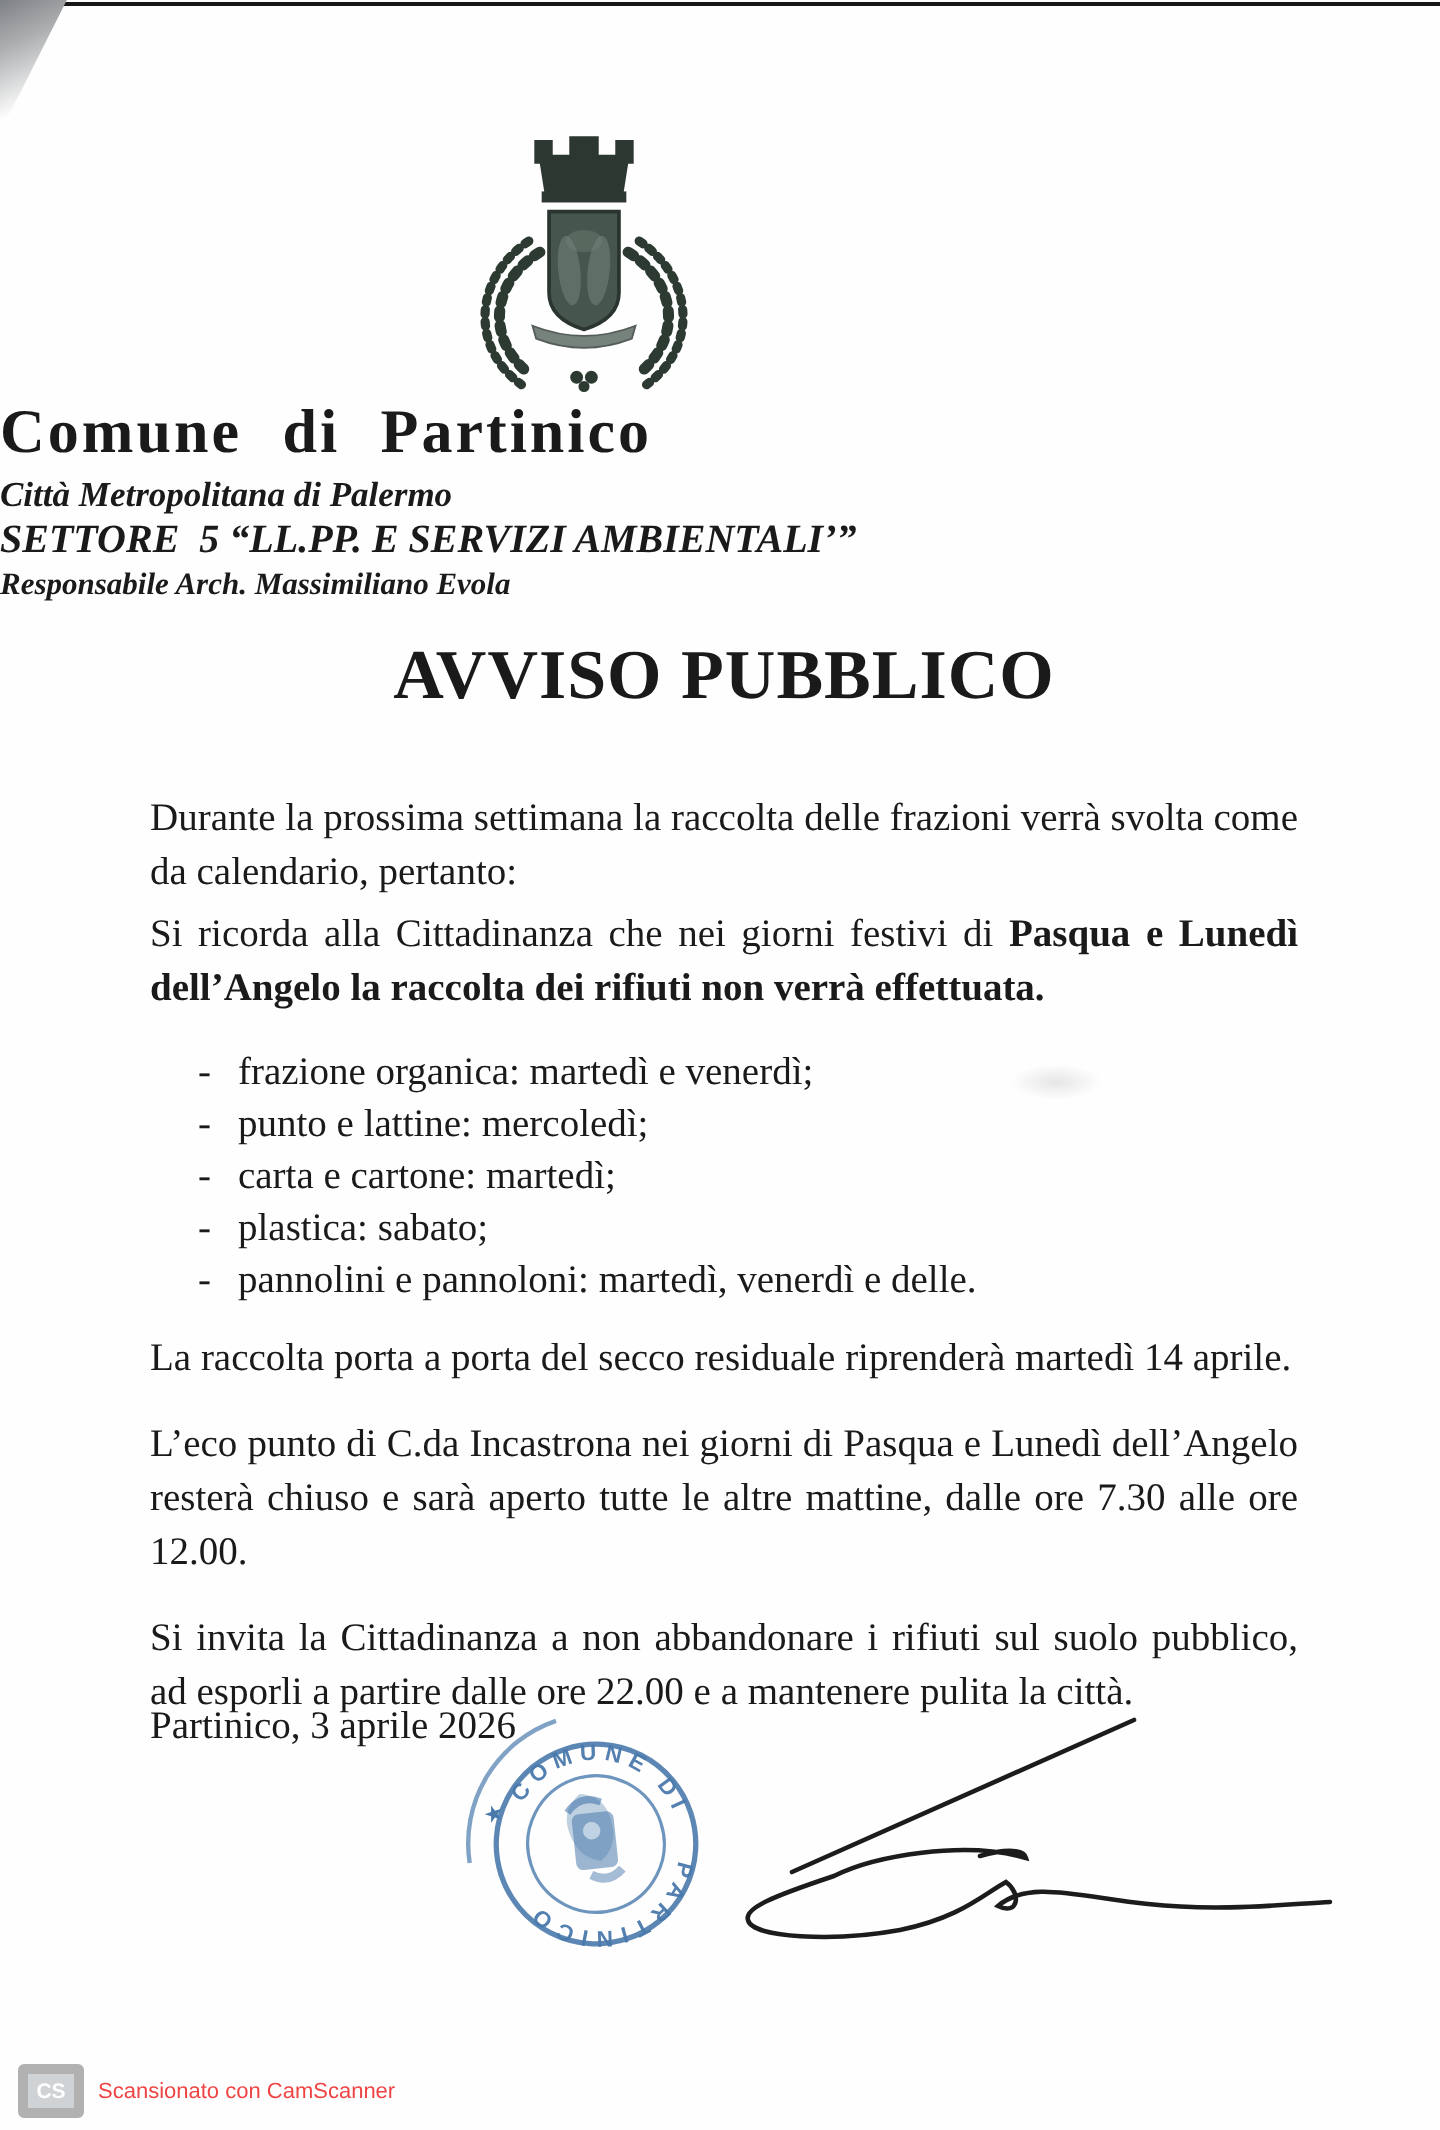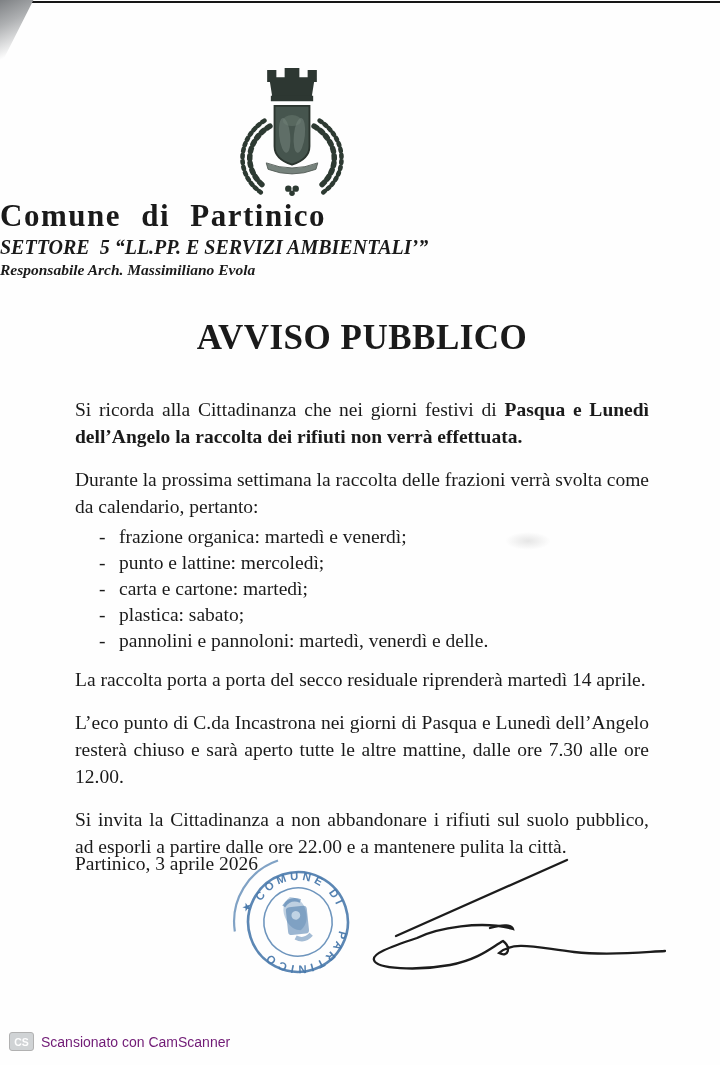--- a/index.html
+++ b/index.html
@@ -29,24 +29,24 @@
   .blist{margin:0 0 12px 0;}
   .blist-row{display:flex;font-size:19.5px;line-height:26px;}
   .dash{width:20px;margin-left:24px;flex:0 0 auto;text-align:left;}
   .dateline{position:absolute;left:75px;top:853px;font-size:19.5px;}
   .sigblock{position:absolute;left:372px;top:878px;width:228px;text-align:center;
     font-size:19px;line-height:27px;}
   .stamp{position:absolute;left:228px;top:852px;width:140px;height:140px;}
   .signature{position:absolute;left:362px;top:848px;width:330px;height:125px;pointer-events:none;}
   .watermark{position:absolute;left:9px;top:1032px;display:flex;align-items:center;gap:7px;
     font-family:"Liberation Sans","DejaVu Sans",sans-serif;}
-  .wm-icon{width:23px;height:17px;background:#abb0b5;border:1px solid #737373;border-radius:3px;
+  .wm-icon{width:23px;height:17px;background:#abb0b5;border:5px solid #737373;border-radius:3px;
     color:#ffffff;font-size:10.5px;font-weight:bold;display:flex;align-items:center;
     justify-content:center;opacity:.55;}
-  .wm-text{font-size:14px;color:#701a75;}
+  .wm-text{font-size:11px;color:#ef4444;}
 </style>
 </head>
 <body>
 
 <div class="page">
 
   <div class="top-edge"></div>
   <div class="corner-artifact"></div>
   <div class="smudge"></div>
 
@@ -66,30 +66,31 @@
       <path fill="none" stroke="#2d3a32" stroke-width="6" stroke-dasharray="3.5 4.5" stroke-linecap="round" d="M46,74 C20,90 16,120 40,140"></path>
       <path fill="none" stroke="#2d3a32" stroke-width="5" stroke-dasharray="2.5 4" stroke-linecap="round" d="M40,68 C10,88 8,126 36,146"></path>
       <path fill="none" stroke="#2d3a32" stroke-width="6" stroke-dasharray="3.5 4.5" stroke-linecap="round" d="M94,74 C120,90 124,120 100,140"></path>
       <path fill="none" stroke="#2d3a32" stroke-width="5" stroke-dasharray="2.5 4" stroke-linecap="round" d="M100,68 C130,88 132,126 104,146"></path>
 
       <circle cx="66" cy="142" r="3.5" fill="#2d3a32"></circle>
       <circle cx="74" cy="142" r="3.5" fill="#2d3a32"></circle>
       <circle cx="70" cy="147" r="3" fill="#2d3a32"></circle>
     </svg>
     <div class="muni">Comune di Partinico</div>
+    <div class="sub1">Città Metropolitana di Palermo</div>
     <div class="sub2">SETTORE  5 “LL.PP. E SERVIZI AMBIENTALI’”</div>
     <div class="sub3">Responsabile Arch. Massimiliano Evola</div>
   </div>
 
   <div class="content">
     <div class="avviso">AVVISO PUBBLICO</div>
 
+    <p class="para tight">Durante la prossima settimana la raccolta delle frazioni verrà svolta come da calendario, pertanto:</p>
+
     <p class="para"><span>Si ricorda alla Cittadinanza che nei giorni festivi di </span><b>Pasqua e Lunedì dell’Angelo la raccolta dei rifiuti non verrà effettuata.</b></p>
-
-    <p class="para tight">Durante la prossima settimana la raccolta delle frazioni verrà svolta come da calendario, pertanto:</p>
 
     <div class="blist">
       <div class="blist-row">
         <span class="dash">-</span>
         <span>frazione organica: martedì e venerdì;</span>
       </div>
       <div class="blist-row">
         <span class="dash">-</span>
         <span>punto e lattine: mercoledì;</span>
       </div>

